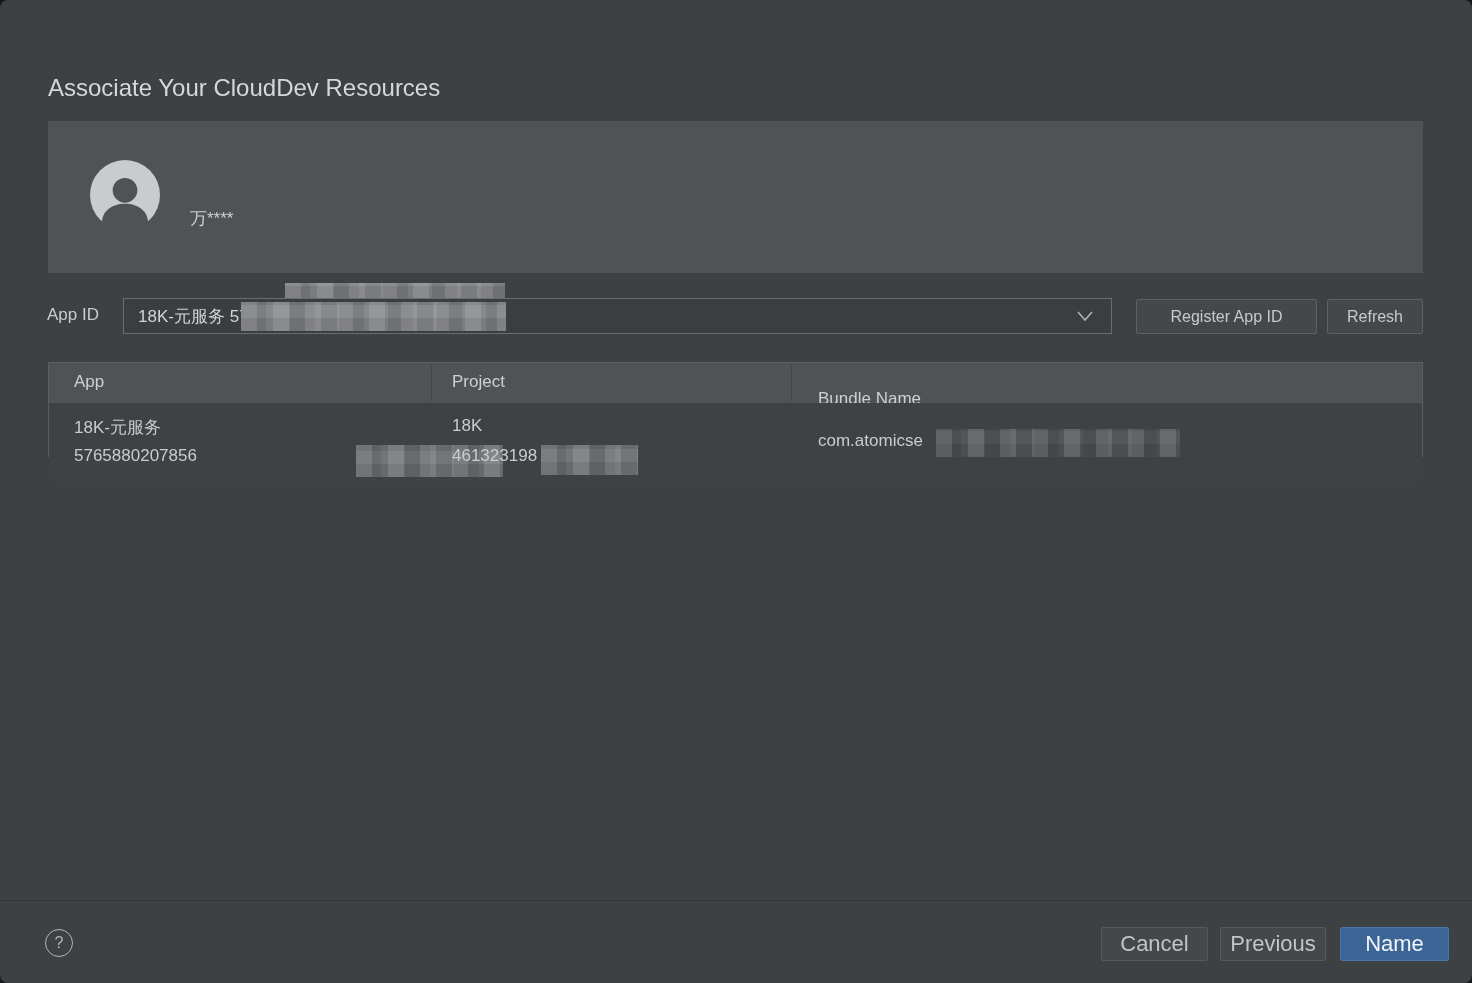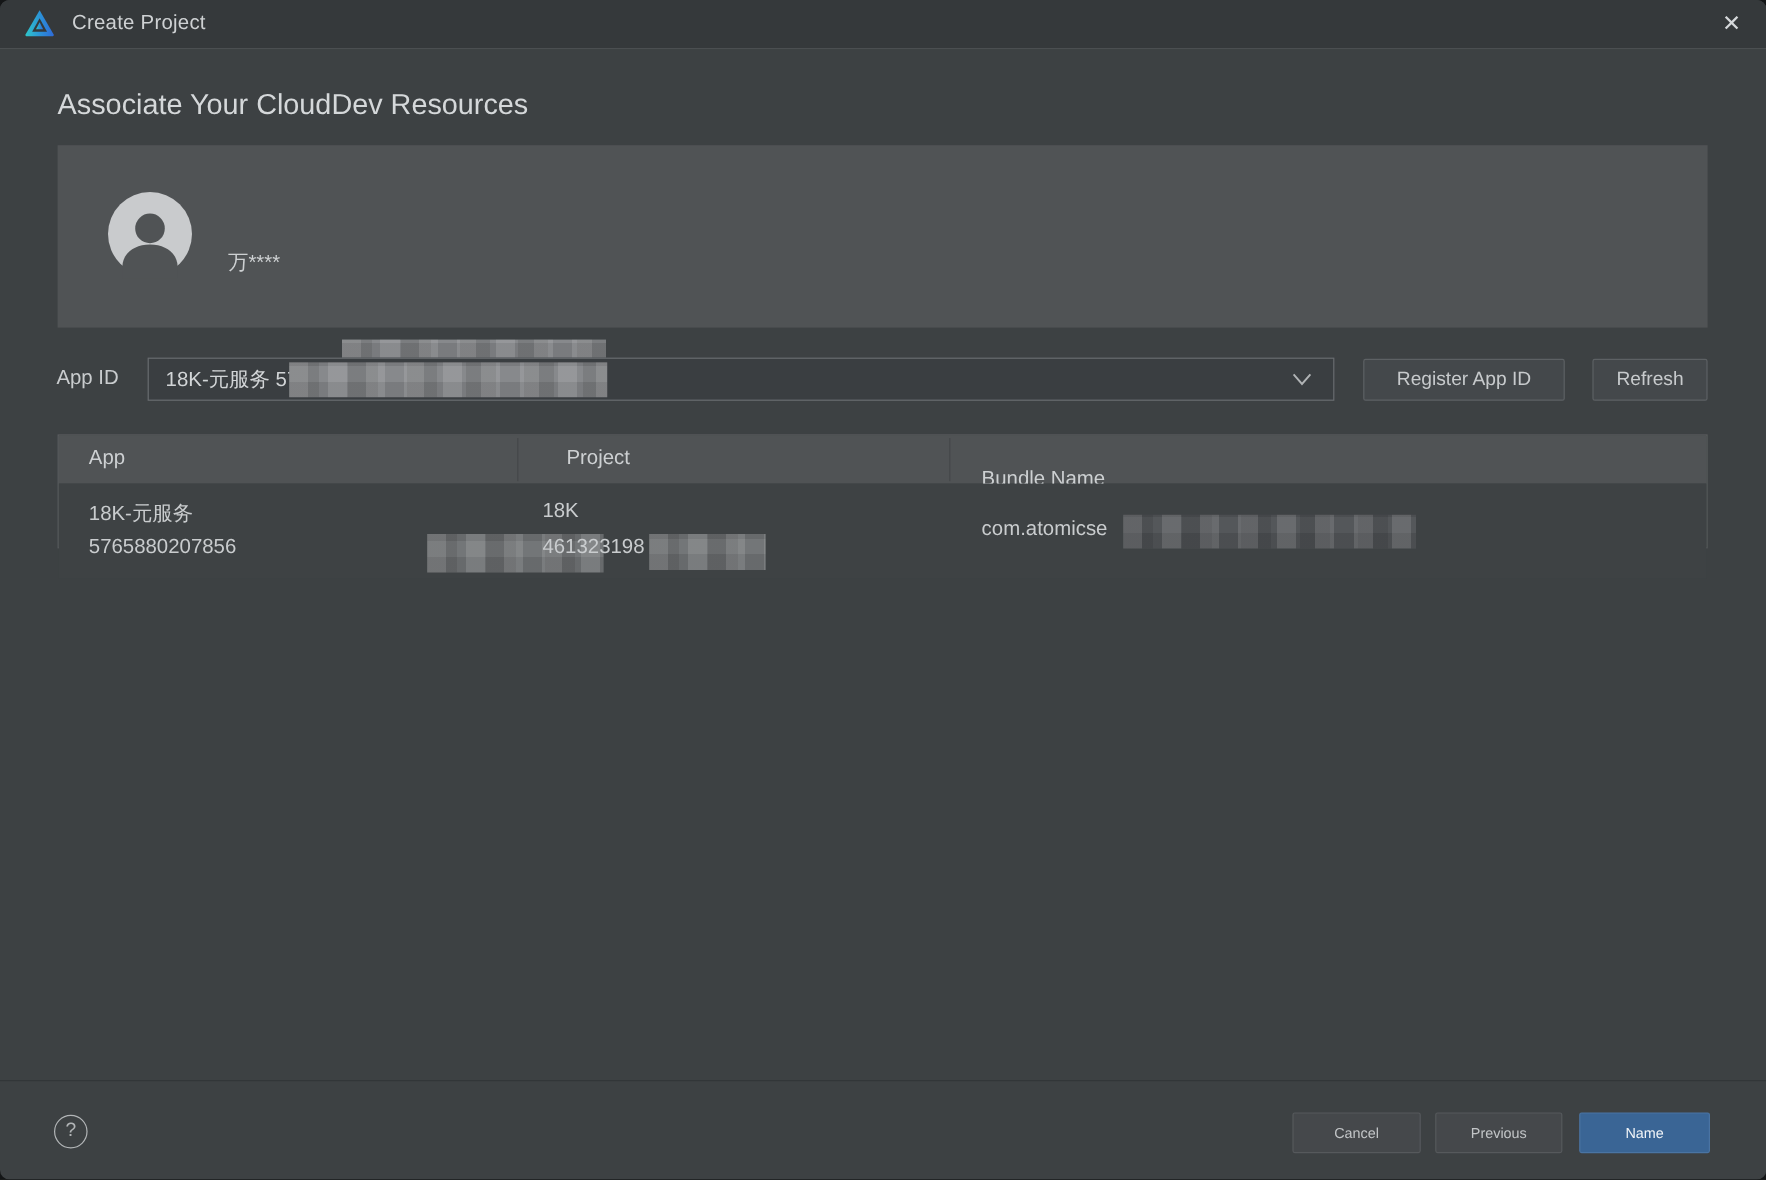--- a/index.html
+++ b/index.html
@@ -22,28 +22,28 @@
 
   
   .appid-label{position:absolute;left:47px;top:305px;font-size:17px;color:#c9ccce;}
   .appid-select{position:absolute;left:123px;top:298px;width:989px;height:36px;background:#3a3e41;
                 border:1px solid #696d70;box-sizing:border-box;cursor:pointer;}
   .appid-select-text{position:absolute;left:14px;top:6px;font-size:17px;color:#d2d5d7;white-space:nowrap;}
   .chevron{position:absolute;right:18px;top:12px;width:16px;height:11px;}
 
   .btn{position:absolute;top:299px;height:35px;background:#44484b;border:1px solid #5d6164;box-sizing:border-box;
        color:#c7cacc;font-size:16px;font-family:inherit;border-radius:2px;cursor:pointer;display:flex;align-items:center;justify-content:center;}
-  .btn-register{left:1136px;width:168px;}
+  .btn-register{left:1136px;width:181px;}
   .btn-refresh{left:1327px;width:96px;}
 
   
   .res-table{position:absolute;left:48px;top:362px;width:1375px;height:95px;border:1px solid #5b5e60;box-sizing:border-box;}
   .res-header{position:absolute;left:0;top:0;width:100%;height:40px;background:#505355;}
   .hdr-cell{position:absolute;top:9px;font-size:17px;color:#cdd0d2;}
-  .hdr-app{left:25px;} .hdr-project{left:423px;} .hdr-bundle{left:769px;margin-top:17px;}
+  .hdr-app{left:25px;} .hdr-project{left:403px;} .hdr-bundle{left:769px;margin-top:17px;}
   .hdr-div{position:absolute;top:2px;width:1px;height:36px;background:#45484a;}
   .div1{left:382px;} .div2{left:742px;}
   .res-row{position:absolute;left:0;top:40px;width:100%;height:79px;background:#3e4244;}
   .cell-line{position:absolute;font-size:17px;color:#c9ccce;white-space:nowrap;}
   .app-l1{left:25px;top:13px;} .app-l2{left:25px;top:43px;}
   .proj-l1{left:403px;top:13px;} .proj-l2{left:403px;top:43px;}
   .bundle-l1{left:769px;top:28px;}
 
   
   .mosaic{position:absolute;
@@ -59,47 +59,31 @@
   .blur-in-select{left:117px;top:3px;width:265px;height:29px;}
   .blur-app-id{left:307px;top:42px;width:147px;height:32px;}
   .blur-project-id{left:492px;top:42px;width:97px;height:30px;}
   .blur-bundle{left:887px;top:26px;width:244px;height:28px;}
 
   
   .footer-sep{position:absolute;left:0;top:900px;width:100%;height:1px;background:#323638;}
   .help-btn{position:absolute;left:45px;top:929px;width:28px;height:28px;border:1.5px solid #b2b5b7;border-radius:50%;
             box-sizing:border-box;color:#b2b5b7;font-size:16px;display:flex;align-items:center;justify-content:center;
             background:transparent;cursor:pointer;font-family:inherit;}
-  .fbtn{position:absolute;top:927px;height:34px;border-radius:2px;font-size:12px;font-family:inherit;cursor:pointer;
-        display:flex;align-items:center;justify-content:center;box-sizing:border-box;}
+  .fbtn{position:absolute;top:927px;height:34px;border-radius:2px;font-size:22px;font-family:inherit;cursor:pointer;
+        display:flex;align-items:center;justify-content:center;box-sizing:border-box;margin-left:24px;}
   .btn-cancel{left:1077px;width:107px;background:#45484b;border:1px solid #56595c;color:#c2c5c7;}
   .btn-previous{left:1196px;width:106px;background:#45484b;border:1px solid #56595c;color:#c2c5c7;}
   .btn-next{left:1316px;width:109px;background:#3a6595;border:1px solid #4a74a3;color:#f0f4f8;}
 </style>
 </head>
 <body>
 
 <div class="window">
 
-  <div class="titlebar">
-    <svg class="logo" viewBox="0 0 26 26">
-      <defs>
-        <linearGradient id="lg1" x1="0" y1="0" x2="1" y2="0">
-          <stop offset="0" stop-color="#2ec6c9"></stop>
-          <stop offset="0.55" stop-color="#2b8fd8"></stop>
-          <stop offset="1" stop-color="#2f6bd8"></stop>
-        </linearGradient>
-      </defs>
-      <path fill="url(#lg1)" d="M13 1.5 L24.6 21.5 Q25.3 23.3 23.3 23.3 L2.7 23.3 Q0.7 23.3 1.4 21.5 Z"></path>
-      <path fill="#35393b" d="M13 8.2 L19.2 19.4 L6.8 19.4 Z"></path>
-      <path fill="url(#lg1)" d="M13 11.5 L16 17.4 L10 17.4 Z"></path>
-    </svg>
-    <span class="title-text">Create Project</span>
-    <button class="close-btn">✕</button>
-  </div>
 
   <div class="heading">Associate Your CloudDev Resources</div>
 
   <div class="account-panel">
     <svg class="avatar" viewBox="0 0 24 24">
       <circle cx="12" cy="12" r="10.5" fill="#c9cbcd"></circle>
       <circle cx="12" cy="10.6" r="3.7" fill="#505355"></circle>
       <path d="M12 14.6c-4.1 0-6.9 2.4-6.9 5.6v3h13.8v-3c0-3.2-2.8-5.6-6.9-5.6z" fill="#505355"></path>
     </svg>
     <span class="username">万****</span>

